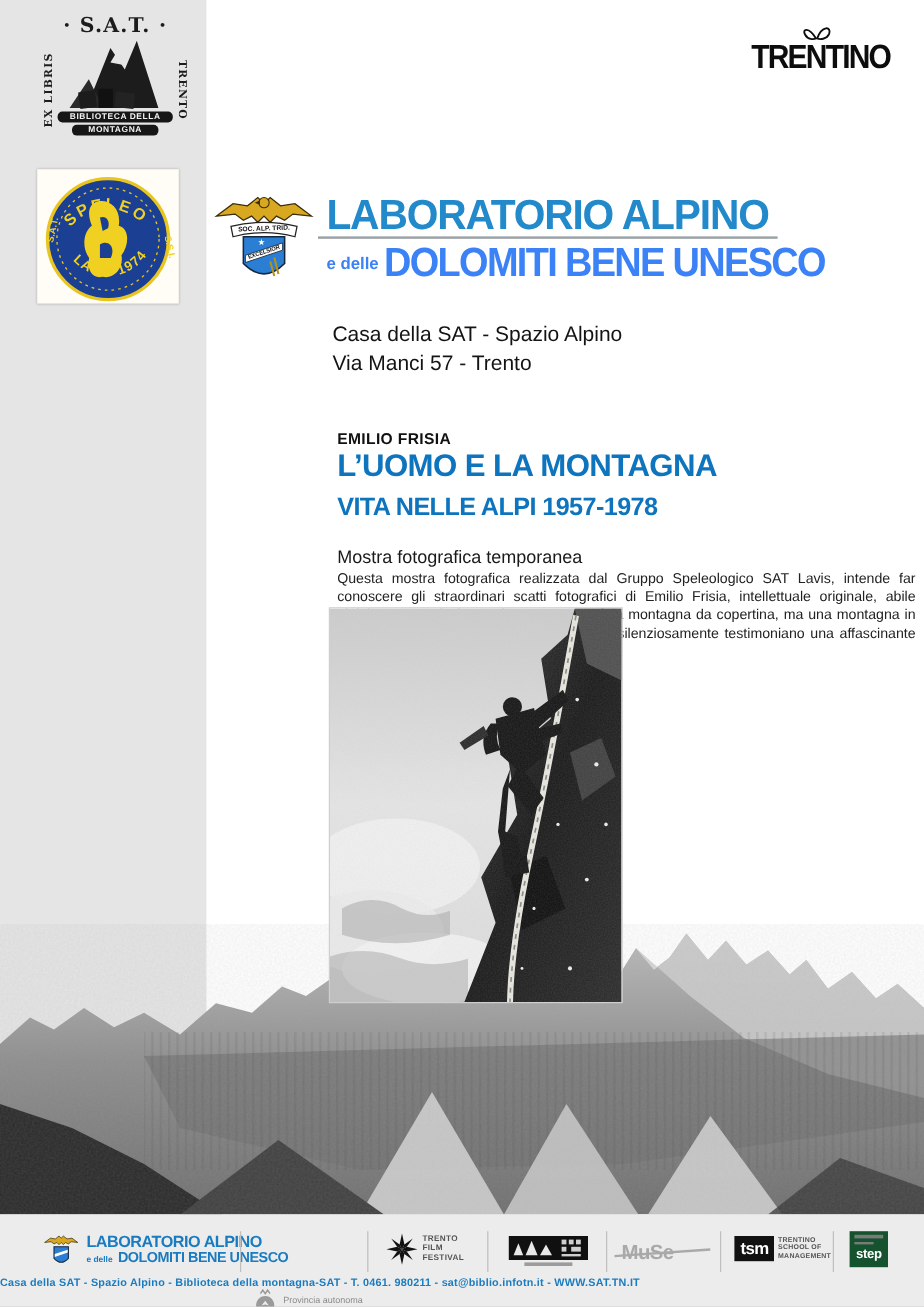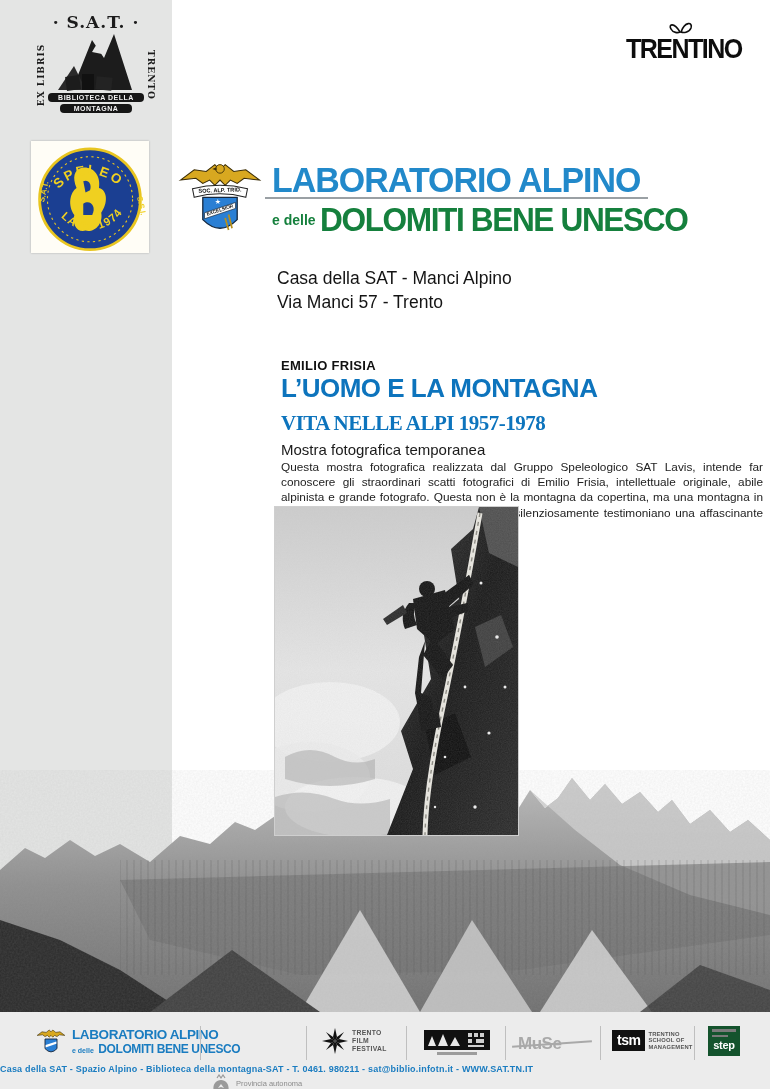--- a/index.html
+++ b/index.html
@@ -29,34 +29,34 @@
 
   
   #speleo-card{left:31px;top:141px;width:118px;height:112px;background:#fffdf6;
      box-shadow:0 0 2px rgba(0,0,0,.25);z-index:2;}
 
   
   #crest{left:176px;top:156px;width:88px;height:86px;z-index:2;}
   #hdr-line1{left:272px;top:160px;width:380px;font-size:35px;font-weight:bold;letter-spacing:-1px;
      color:#2289ca;transform:scaleX(.97);transform-origin:left top;white-space:nowrap;z-index:2;}
   #hdr-rule{left:265px;top:197px;width:383px;height:2px;background:#9aa0a4;z-index:2;}
-  #hdr-line2{left:272px;top:200px;white-space:nowrap;z-index:2;color:#15803d;}
+  #hdr-line2{left:272px;top:200px;white-space:nowrap;z-index:2;color:#3b82f6;}
   #hdr-line2 .small{font-size:14px;font-weight:bold;vertical-align:6px;margin-right:4px;}
   #hdr-line2 .big{font-size:34px;font-weight:bold;letter-spacing:-1.5px;display:inline-block;
      transform:scaleX(.93);transform-origin:left bottom;}
 
   
   #info{left:277px;top:266px;width:480px;color:#141414;font-size:17.5px;line-height:24px;z-index:2;}
 
   
   #exh{left:281px;top:358px;width:482px;z-index:2;}
   #exh .author{font-size:13px;font-weight:bold;color:#111;letter-spacing:.3px;}
   #exh .title{margin-top:0;font-size:26px;font-weight:bold;color:#0d74bd;letter-spacing:-.5px;}
-  #exh .subtitle{margin-top:7px;font-size:21px;font-weight:bold;color:#0d74bd;letter-spacing:-.5px;font-family:Liberation Serif, serif;}
-  #exh .kicker{margin-top:5px;font-size:15px;color:#1a1a1a;}
+  #exh .subtitle{margin-top:7px;font-size:21px;font-weight:bold;color:#0d74bd;letter-spacing:-.5px;}
+  #exh .kicker{margin-top:21px;font-size:15px;color:#1a1a1a;}
   #exh .body{margin-top:2px;font-size:11.8px;line-height:15.2px;color:#222;text-align:justify;}
 
   
   #photo{left:275px;top:507px;width:243px;height:328px;z-index:5;outline:1px solid #cfcfcf;}
 
   
   #mountains{left:0;top:770px;width:770px;height:242px;z-index:3;}
 
   
   #footer{left:0;top:1012px;width:770px;height:77px;background:#ececec;z-index:6;}
@@ -158,21 +158,21 @@
       <path d="M60,68 L64,84 M56,72 L60,86" stroke="#b8901a" stroke-width="2"></path>
     </g>
   </svg>
   <div class="abs" id="hdr-line1">LABORATORIO ALPINO</div>
   <div class="abs" id="hdr-rule"></div>
   <div class="abs" id="hdr-line2">
     <span class="small">e delle</span><span class="big">DOLOMITI BENE UNESCO</span>
   </div>
 
   <div class="abs" id="info">
-    <div>Casa della SAT - Manci Alpino</div>
+    <div>Casa della SAT - Spazio Alpino</div>
     <div>Via Manci 57 - Trento</div>
   </div>
 
   <div class="abs" id="exh">
     <div class="author">EMILIO FRISIA</div>
     <div class="title">L’UOMO E LA MONTAGNA</div>
     <div class="subtitle">VITA NELLE ALPI 1957-1978</div>
     <div class="kicker">Mostra fotografica temporanea</div>
     <div class="body">Questa mostra fotografica realizzata dal Gruppo Speleologico SAT Lavis, intende far conoscere gli straordinari scatti fotografici di Emilio Frisia, intellettuale originale, abile alpinista e grande fotografo. Questa non è la montagna da copertina, ma una montagna in bianco e nero, con le opere dell’uomo che silenziosamente testimoniano una affascinante quotidianità.</div>
   </div>

